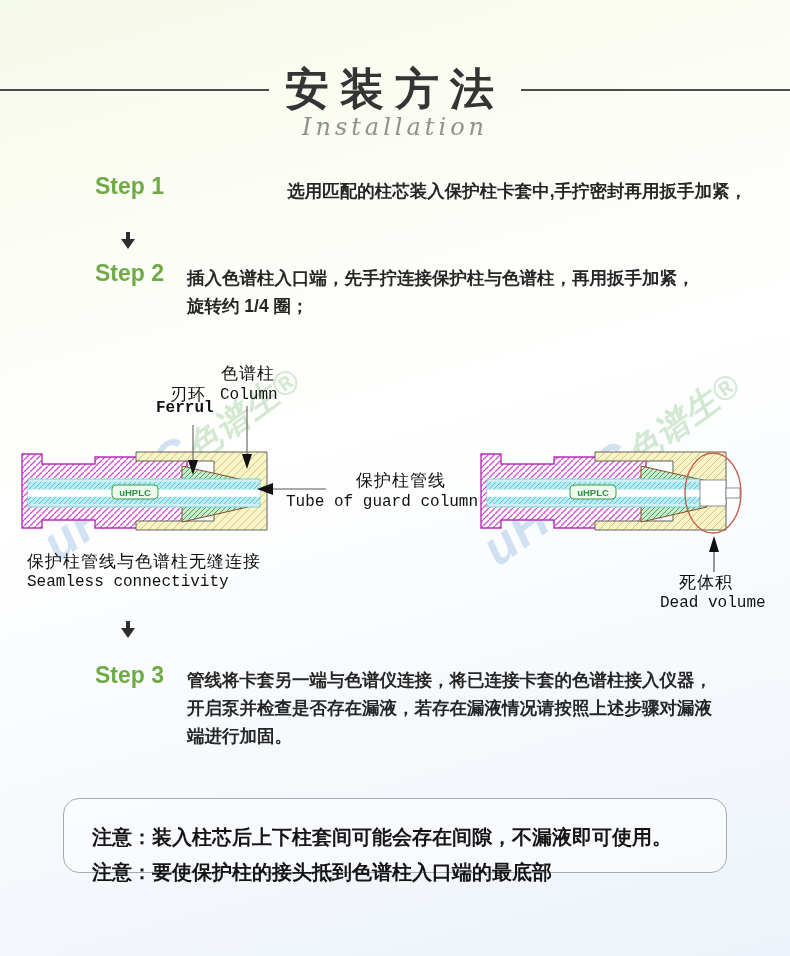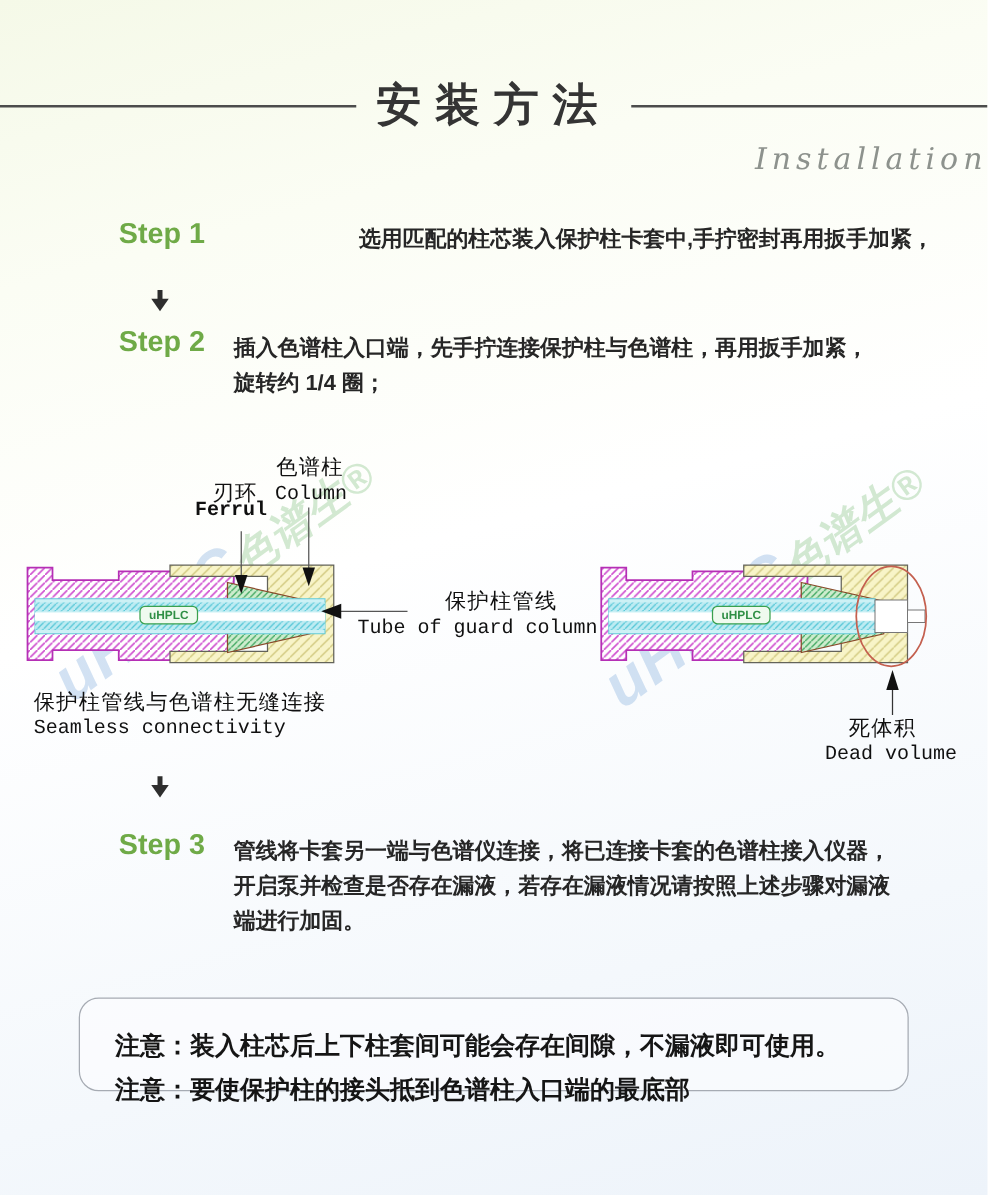--- a/index.html
+++ b/index.html
@@ -5,22 +5,22 @@
   html,body{margin:0;padding:0;}
   body{font-family:"Liberation Sans","DejaVu Sans",sans-serif;}
   #canvas{
     position:relative;width:790px;height:956px;overflow:hidden;
     background:linear-gradient(165deg,#f5f9e8 0%,#fbfdf4 20%,#ffffff 45%,#f4f8fc 78%,#edf3fa 100%);
   }
   .abs{position:absolute;}
   
   .title-row{position:absolute;left:0;right:0;top:60px;display:flex;align-items:center;}
   .rule{flex:1;height:2px;background:#4c4c4c;}
-  .page-title{margin:0 16px;font-size:36px;font-weight:800;color:#343434;letter-spacing:11px;white-space:nowrap;text-align:center;}
-  .subtitle{position:absolute;left:0;right:0;top:113px;text-align:right;
+  .page-title{margin:0 16px;font-size:44px;font-weight:800;color:#343434;letter-spacing:11px;white-space:nowrap;text-align:center;}
+  .subtitle{position:absolute;left:0;right:0;top:113px;text-align:center;
     font-family:"DejaVu Serif","Liberation Serif",serif;font-style:italic;
     font-size:24px;color:#8d928d;letter-spacing:4px;}
   
   .step-label{position:absolute;font-size:23px;font-weight:700;color:#6faa47;white-space:nowrap;}
   .step-text{position:absolute;width:560px;font-size:17.5px;line-height:28px;font-weight:700;color:#262626;}
   .step-text div{white-space:nowrap;}
   
   .darrow{position:absolute;width:14px;height:17px;}
   .darrow::before{content:"";position:absolute;left:5px;top:0;width:4px;height:8px;background:#2e2e2e;}
   .darrow::after{content:"";position:absolute;left:0;top:7px;width:0;height:0;

